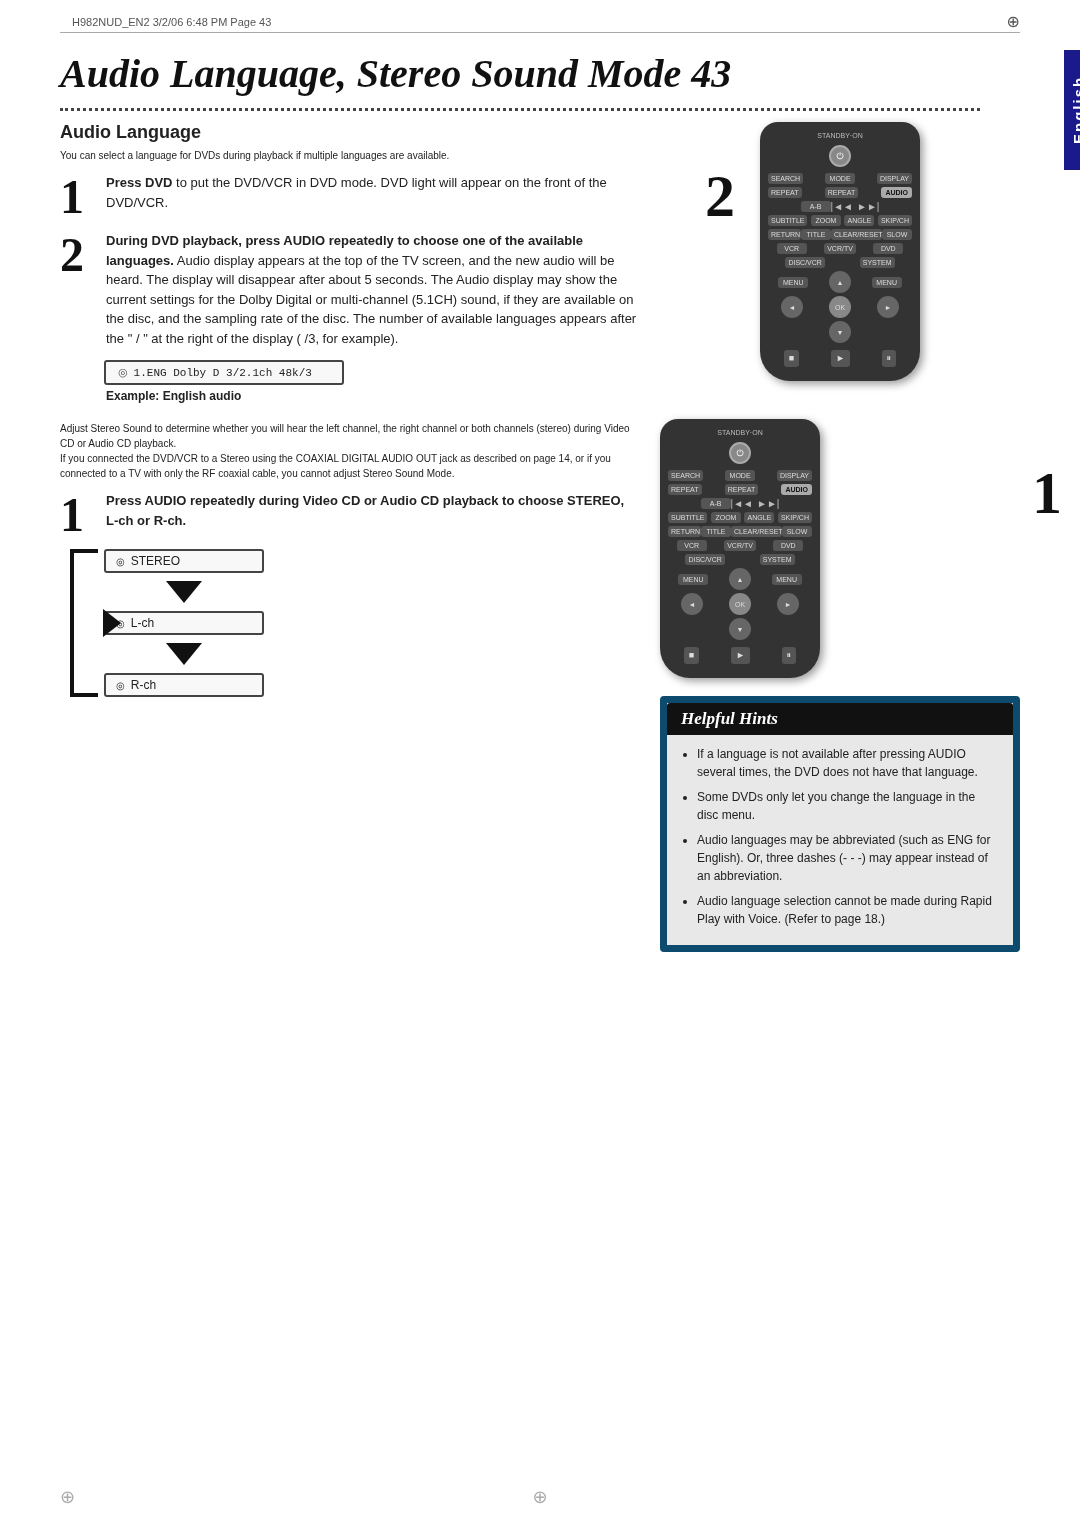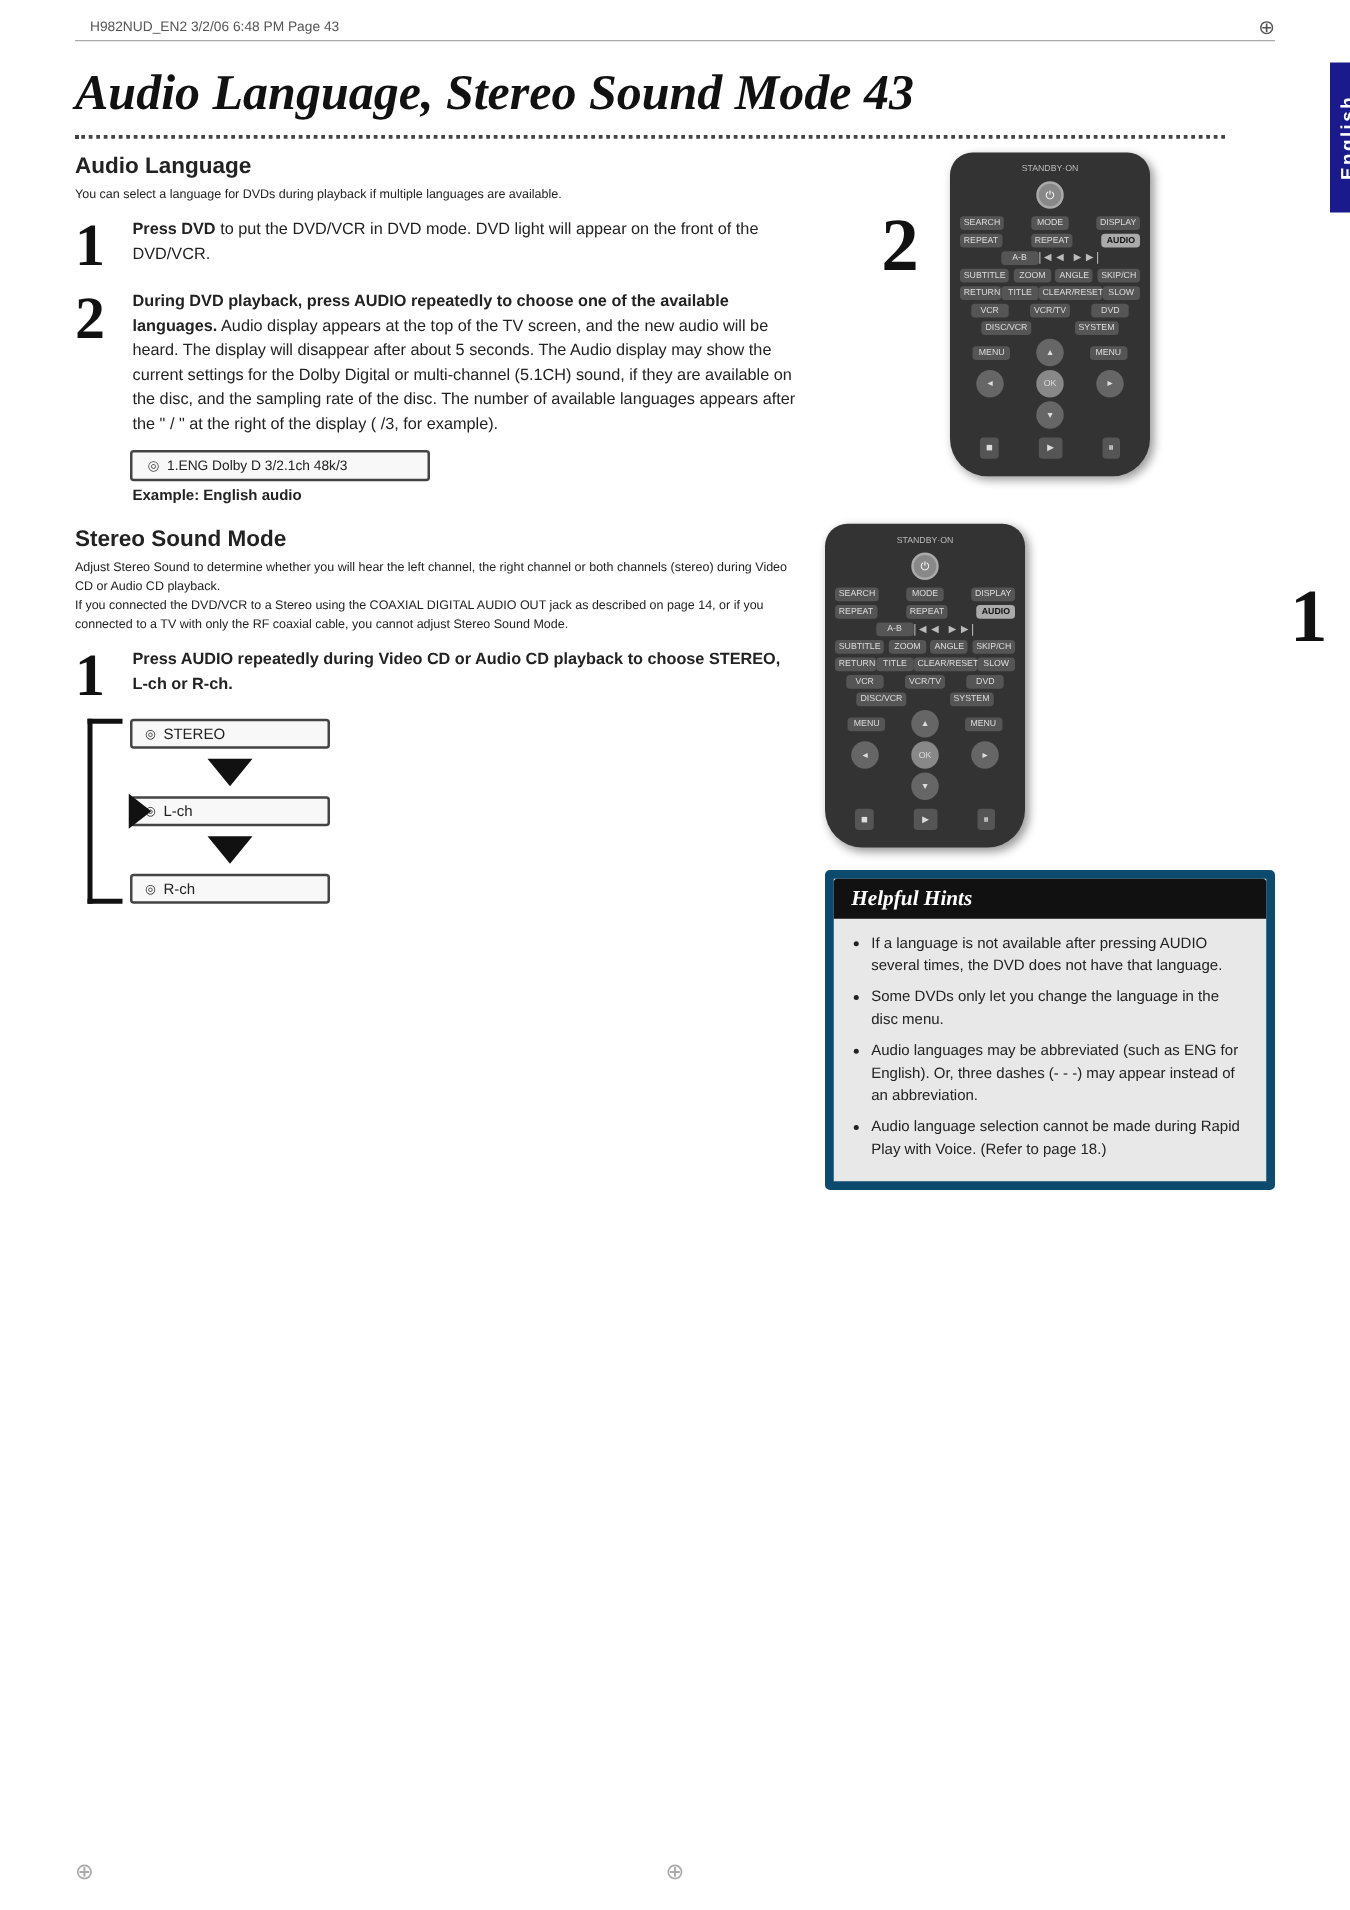--- a/index.html
+++ b/index.html
@@ -158,20 +158,21 @@
       align-items: center;
       gap: 6px;
       width: 240px;
     }
     .display-icon {
       font-size: 11px;
       color: #444;
     }
     .display-label {
       font-size: 11px;
+      font-family: Liberation Mono, monospace;
     }
     .example-caption {
       font-size: 12px;
       font-weight: bold;
       margin-top: 4px;
       margin-left: 2px;
     }
 
     
     .stereo-section {
@@ -337,21 +338,20 @@
       <div class="display-box-wrap">
         <div class="display-box">
           <span class="display-icon">◎</span>
           <span class="display-label">1.ENG Dolby D 3/2.1ch 48k/3</span>
         </div>
         <div class="example-caption">Example: English audio</div>
       </div>
     </div>
 
     <div class="stereo-section">
-      <h2 class="section-heading">Stereo Sound Mode</h2>
       <p class="section-text">Adjust Stereo Sound to determine whether you will hear the left channel, the right channel or both channels (stereo) during Video CD or Audio CD playback.<br>If you connected the DVD/VCR to a Stereo using the COAXIAL DIGITAL AUDIO OUT jack as described on page 14, or if you connected to a TV with only the RF coaxial cable, you cannot adjust Stereo Sound Mode.</p>
 
       <div class="step">
         <div class="step-number">1</div>
         <div class="step-content">
           <strong>Press AUDIO repeatedly during Video CD or Audio CD playback to choose STEREO, L-ch or R-ch.</strong>
         </div>
       </div>
 
       <div style="display:flex; margin-top:10px; margin-left:10px; align-items:flex-start;">

